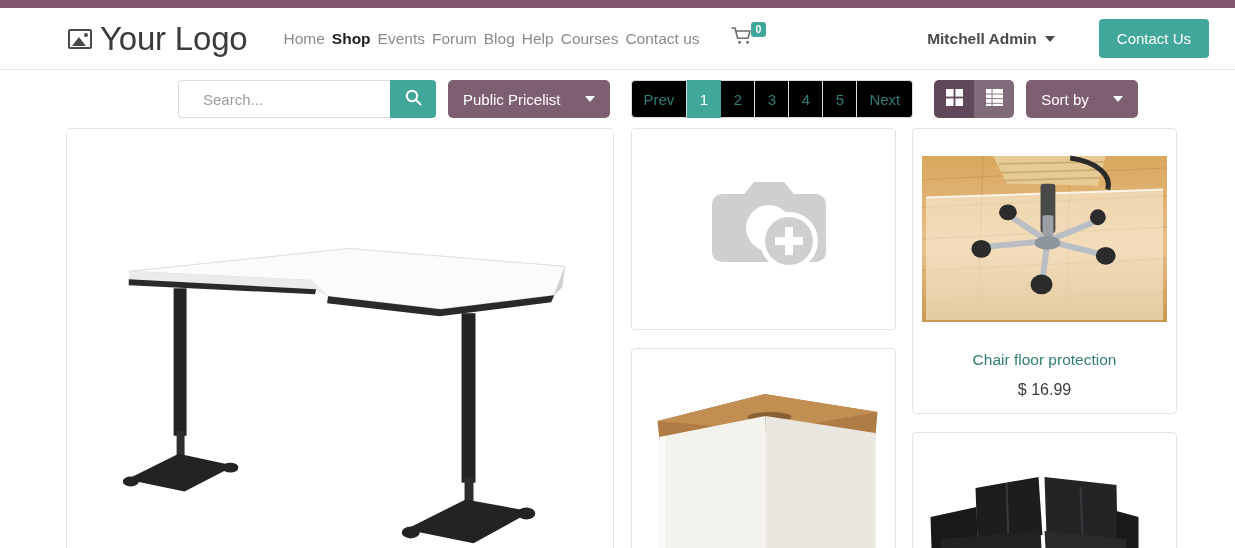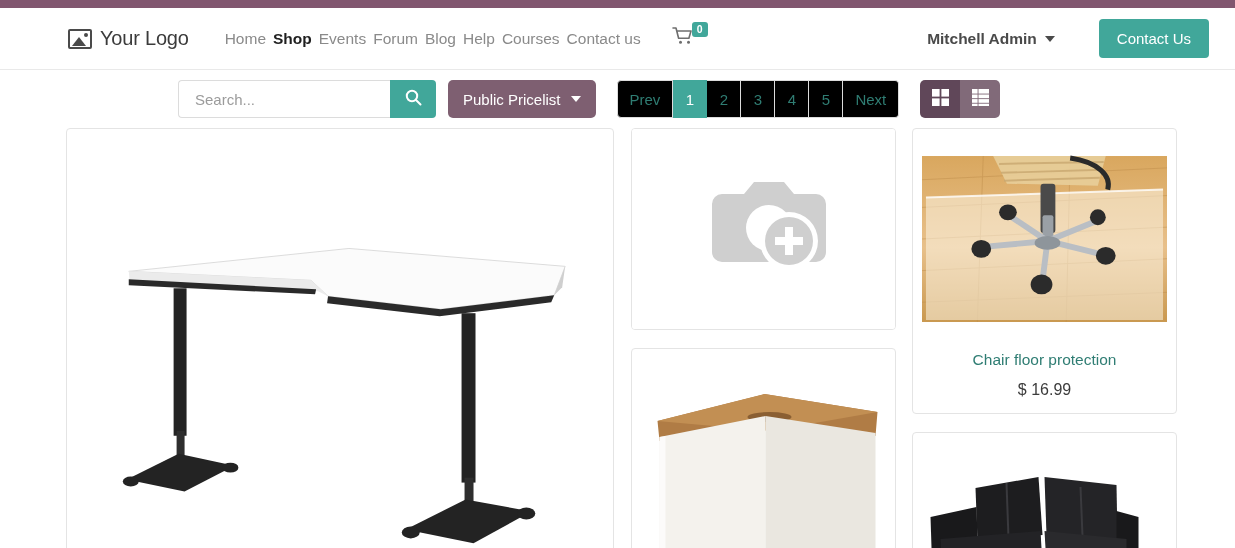--- a/index.html
+++ b/index.html
@@ -26,21 +26,21 @@
     align-items: center;
     padding: 0 26px 0 68px;
     border-bottom: 1px solid #e9e9e9;
     position: relative;
   }
   .brand {
     display: flex;
     align-items: center;
     gap: 8px;
     color: #3b3b3b;
-    font-size: 20px;
+    font-size: 33px;
     font-weight: 500;
     letter-spacing: -0.2px;
     white-space: nowrap;
   }
   .brand-glyph {
     width: 24px; height: 20px;
     border: 2px solid #4a4a4a;
     border-radius: 2px;
     position: relative;
     display: inline-block;
@@ -153,21 +153,21 @@
   .search-group {
     display: flex;
     width: 258px;
     height: 38px;
   }
   .search-input {
     flex: 1;
     border: 1px solid #dcdcdc;
     border-right: none;
     border-radius: 4px 0 0 4px;
-    padding: 0 16px;
+    padding: 0 24px;
     font-size: 15px;
     font-family: inherit;
     color: #0369a1;
     outline: none;
     min-width: 0;
   }
   .search-input::placeholder { color: #9b9b9b; }
   .search-btn {
     width: 46px;
     background: #41a79a;
@@ -184,21 +184,21 @@
     background: #7e5f71;
     color: #ffffff;
     border: none;
     border-radius: 5px;
     height: 38px;
     padding: 0 15px;
     font-size: 15px;
     font-family: inherit;
     display: flex;
     align-items: center;
-    gap: 10px;
+    gap: 24px;
     cursor: pointer;
     white-space: nowrap;
   }
 
   .pager {
     display: flex;
     height: 38px;
     margin-left: 9px;
   }
   .pager-item {
@@ -378,20 +378,24 @@
           <rect x="0" y="0" width="17" height="17" fill="#ffffff"></rect>
           <rect x="5.6" y="0" width="0.9" height="17" fill="#816a79"></rect>
           <rect x="0" y="4.6" width="17" height="0.9" fill="#816a79"></rect>
           <rect x="0" y="9.2" width="17" height="0.9" fill="#816a79"></rect>
           <rect x="0" y="13.8" width="17" height="0.9" fill="#816a79"></rect>
         </svg>
       </span>
     </button>
   </div>
 
+  <button class="btn-mauve">
+    <span>Sort by</span>
+    <i class="caret-down"></i>
+  </button>
 
 </div>
 
 <div class="products">
 
   <div class="col-main">
     <div class="card card-main">
       <svg viewBox="0 0 548 440" width="548" height="440">
         <rect x="0" y="0" width="548" height="440" fill="#ffffff"></rect>
 

